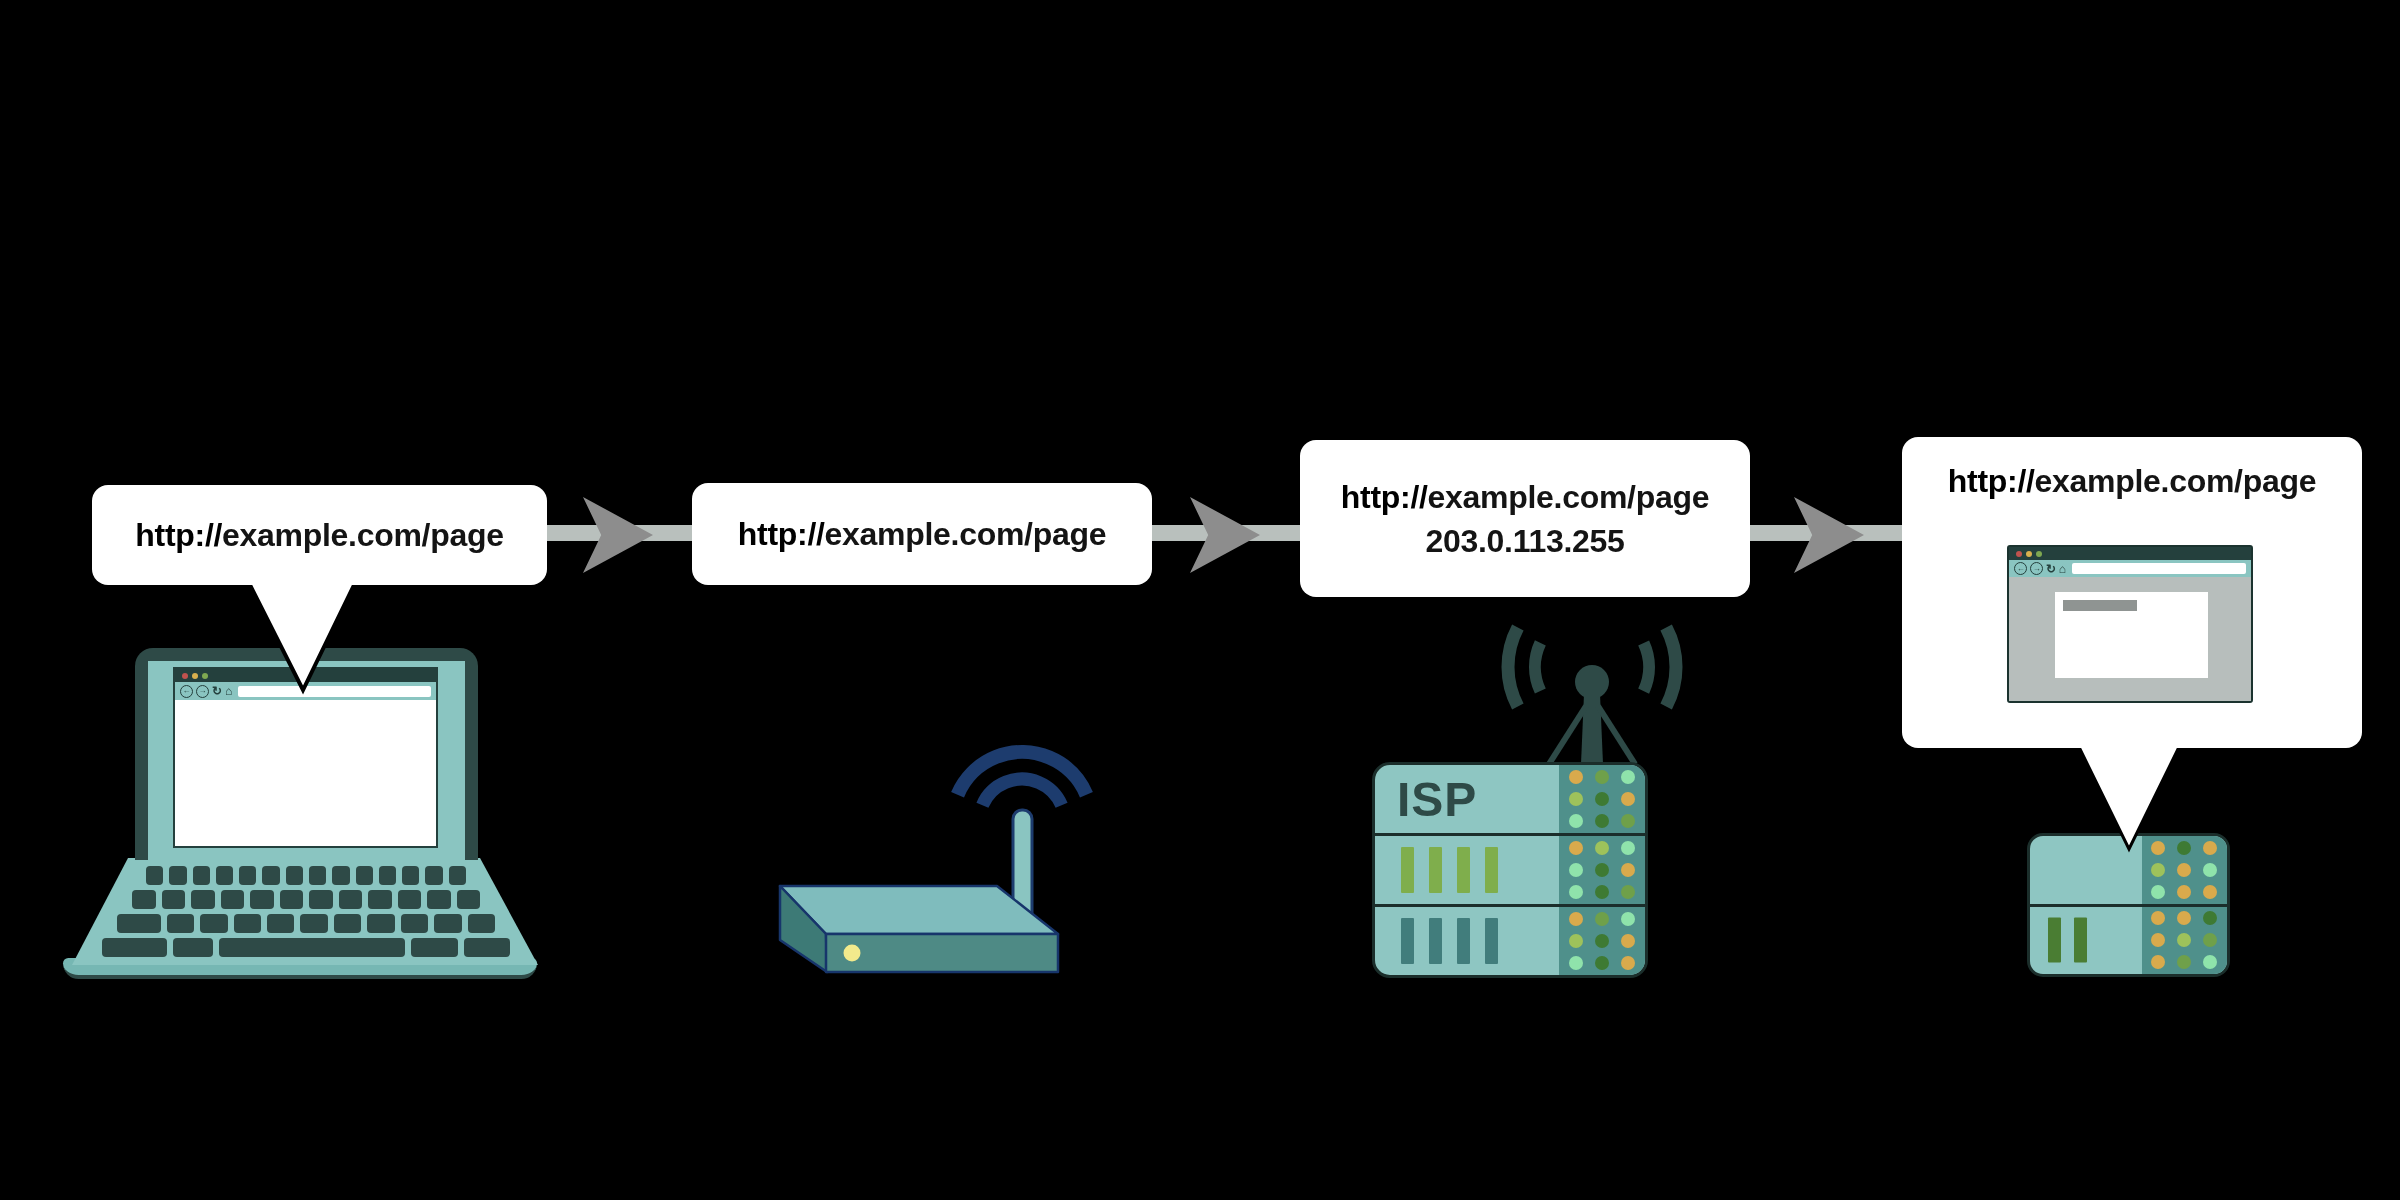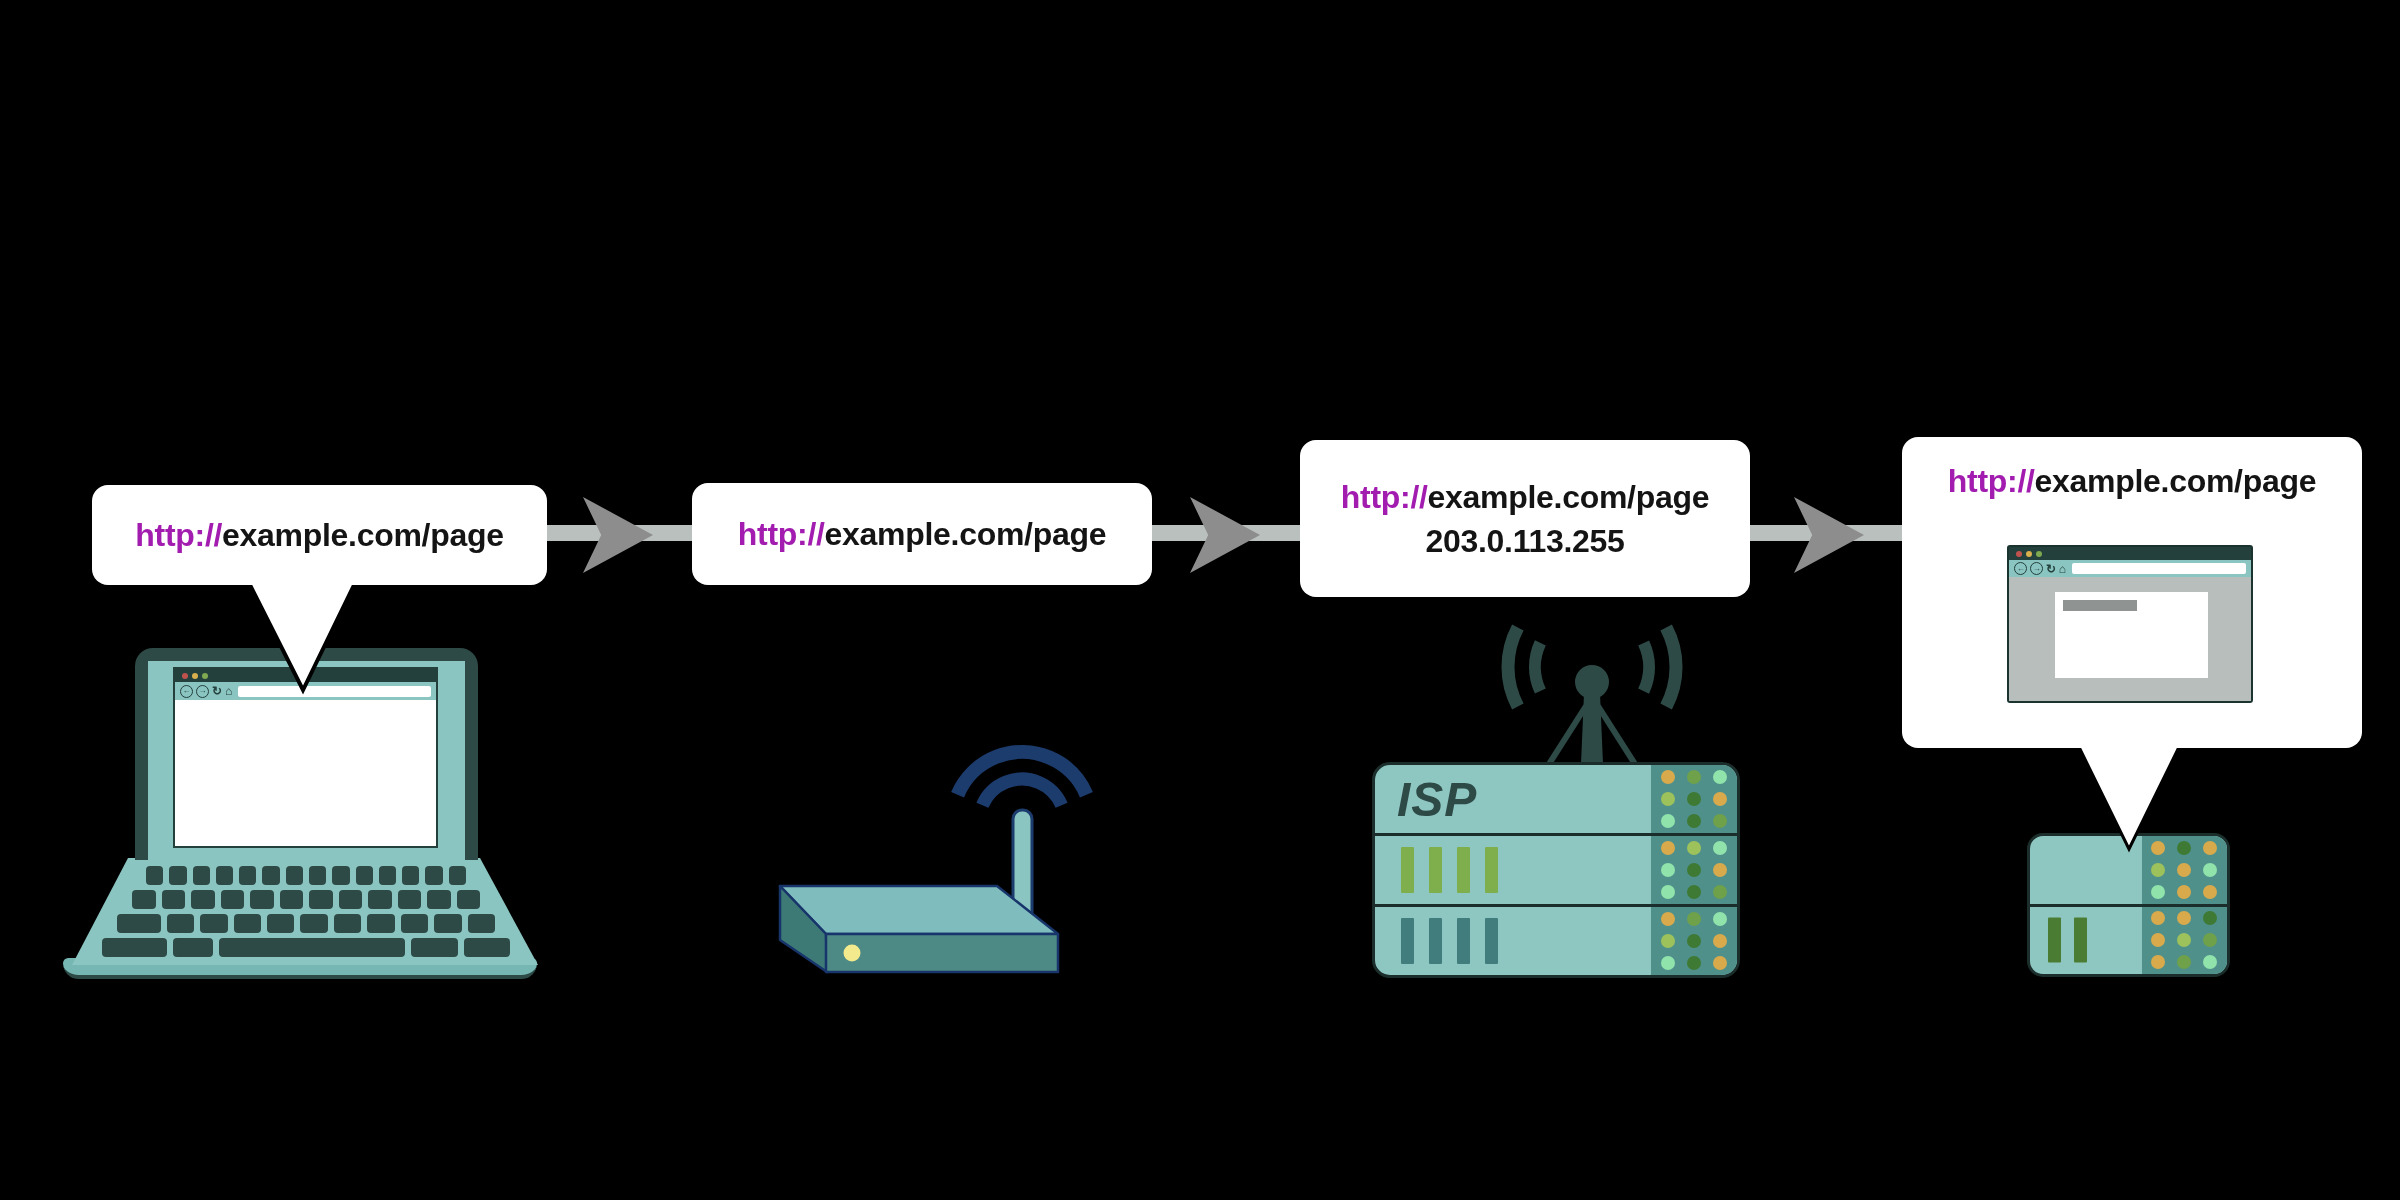--- a/index.html
+++ b/index.html
@@ -3,21 +3,21 @@
 <meta charset="utf-8">
 <style>
   html,body{margin:0;padding:0;background:#000;}
   .canvas{position:relative;width:2400px;height:1200px;background:#000;overflow:hidden;
           font-family:"Liberation Sans",sans-serif;}
 
   
   .bubble{position:absolute;background:#fff;border-radius:16px;display:flex;flex-direction:column;
           align-items:center;justify-content:center;color:#141414;font-weight:700;font-size:32px;
           letter-spacing:-0.3px;white-space:nowrap;}
-  .bubble .proto{color:#a21caf;}
+  .bubble .proto{color:#000000;}
   .b1{left:92px;top:485px;width:455px;height:100px;}
   .b2{left:692px;top:483px;width:460px;height:102px;}
   .b3{left:1300px;top:440px;width:450px;height:157px;line-height:44px;}
   .b4{left:1902px;top:437px;width:460px;height:311px;justify-content:flex-start;padding-top:0;}
   .b4 .url-line{margin-top:26px;}
   .tail{position:absolute;}
 
   
   .arrow-bar{position:absolute;top:525px;height:16px;background:#b9c0bd;}
   .arrow-head{position:absolute;top:497px;width:70px;height:76px;background:#8d8d8d;
@@ -51,21 +51,21 @@
   
   .mini-browser{position:absolute;left:105px;top:108px;width:246px;height:158px;border:2px solid #1b332f;
                 box-sizing:border-box;display:flex;flex-direction:column;background:#b7bebc;border-radius:3px;}
   .mini-browser .bcontent{background:#b7bebc;position:relative;}
   .page-card{position:absolute;left:46px;top:15px;width:153px;height:86px;background:#fff;}
   .page-card .bar{position:absolute;left:8px;top:8px;width:74px;height:11px;background:#8f9492;}
 
   
   .rack{position:absolute;background:#8ec6c2;border:3px solid #1b2e2b;box-sizing:border-box;
         display:flex;flex-direction:column;overflow:hidden;}
-  .rack-isp{left:1372px;top:762px;width:368px;height:216px;border-radius:18px;font-style:italic;}
+  .rack-isp{left:1372px;top:762px;width:276px;height:216px;border-radius:18px;}
   .rack-web{left:2027px;top:833px;width:203px;height:144px;border-radius:16px;}
   .unit{flex:1;position:relative;}
   .unit + .unit{border-top:3px solid #1b2e2b;}
   .band{position:absolute;top:0;bottom:0;right:0;background:#4f908b;}
   .rack-isp .band{width:86px;} .rack-web .band{width:85px;}
   .dots{position:absolute;right:10px;top:50%;transform:translateY(-50%);display:grid;
         grid-template-columns:repeat(3,14px);gap:8px 12px;}
   .dot{width:14px;height:14px;border-radius:50%;}
   .dt-gold{background:#d9aa4c;} .dt-olive{background:#6fa04a;} .dt-mint{background:#8fe3ab;}
   .dt-lime{background:#9ec25b;} .dt-dg{background:#3e7a33;}

